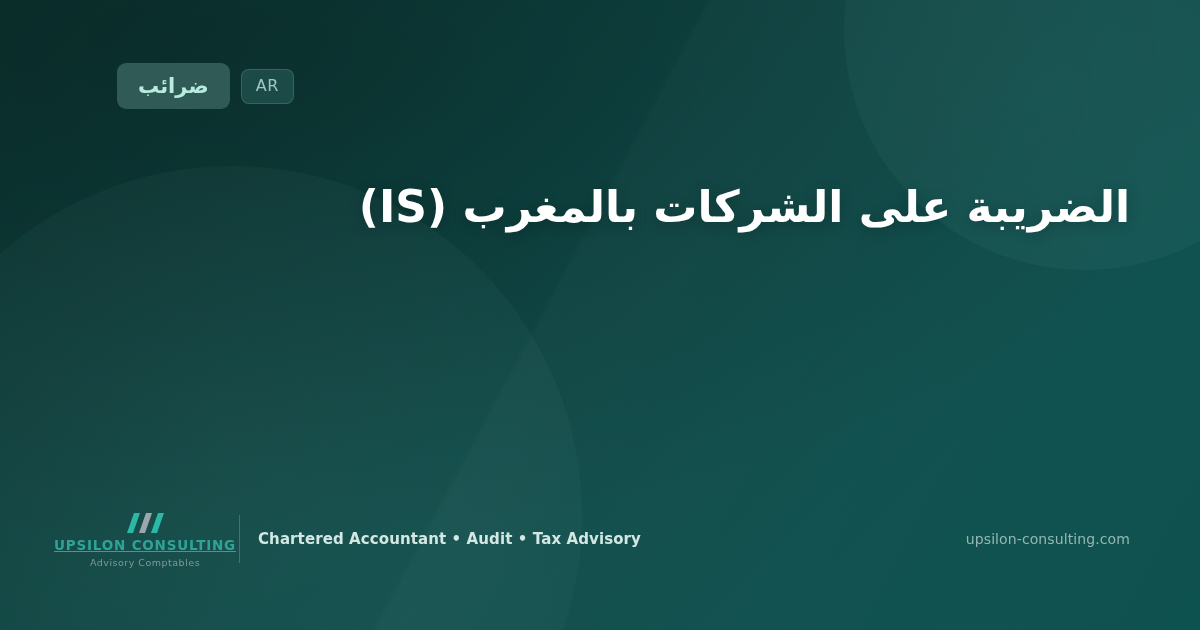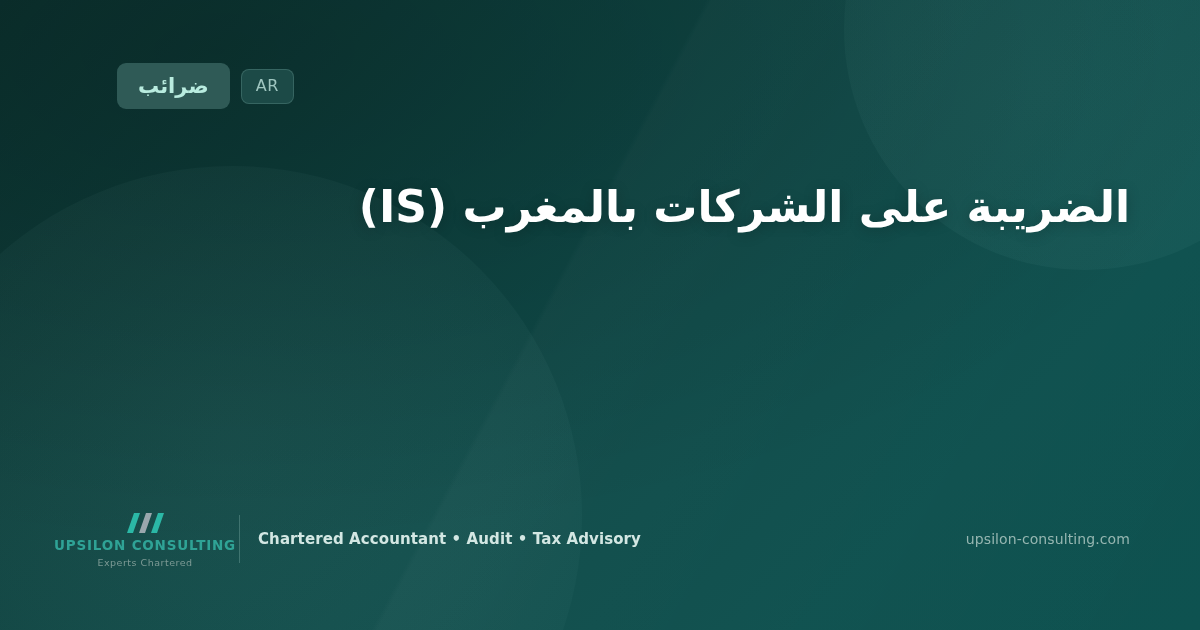--- a/index.html
+++ b/index.html
@@ -168,20 +168,21 @@
     width:54px;
     margin-bottom:4px;
   }
   .brand-name{
     color:#2fa396;
     font-size:13.5px;
     font-weight:700;
     letter-spacing:0.8px;
     line-height:1;
     white-space:nowrap;
+    text-decoration:underline;
   }
   .brand-sub{
     margin-top:5px;
     color:#7d9a95;
     font-size:9.5px;
     font-weight:400;
     letter-spacing:0.5px;
     line-height:1;
     white-space:nowrap;
   }
@@ -230,21 +231,21 @@
 
   <div class="footer">
 
     <div class="brand">
       <svg class="brand-mark" viewBox="0 0 54 24" aria-hidden="true">
         <polygon points="9,22 16,2 22,2 15,22" fill="#2bb8a6"></polygon>
         <polygon points="21,22 28,2 34,2 27,22" fill="#9aa7ad"></polygon>
         <polygon points="33,22 40,2 46,2 39,22" fill="#2bb8a6"></polygon>
       </svg>
       <div class="brand-name">UPSILON CONSULTING</div>
-      <div class="brand-sub">Experts Chartered</div>
+      <div class="brand-sub">Advisory Comptables</div>
     </div>
 
     <div class="fdivider"></div>
 
     <div class="ftagline">Chartered Accountant • Audit • Tax Advisory</div>
 
     <div class="fsite">upsilon-consulting.com</div>
   </div>
 
 </div>

